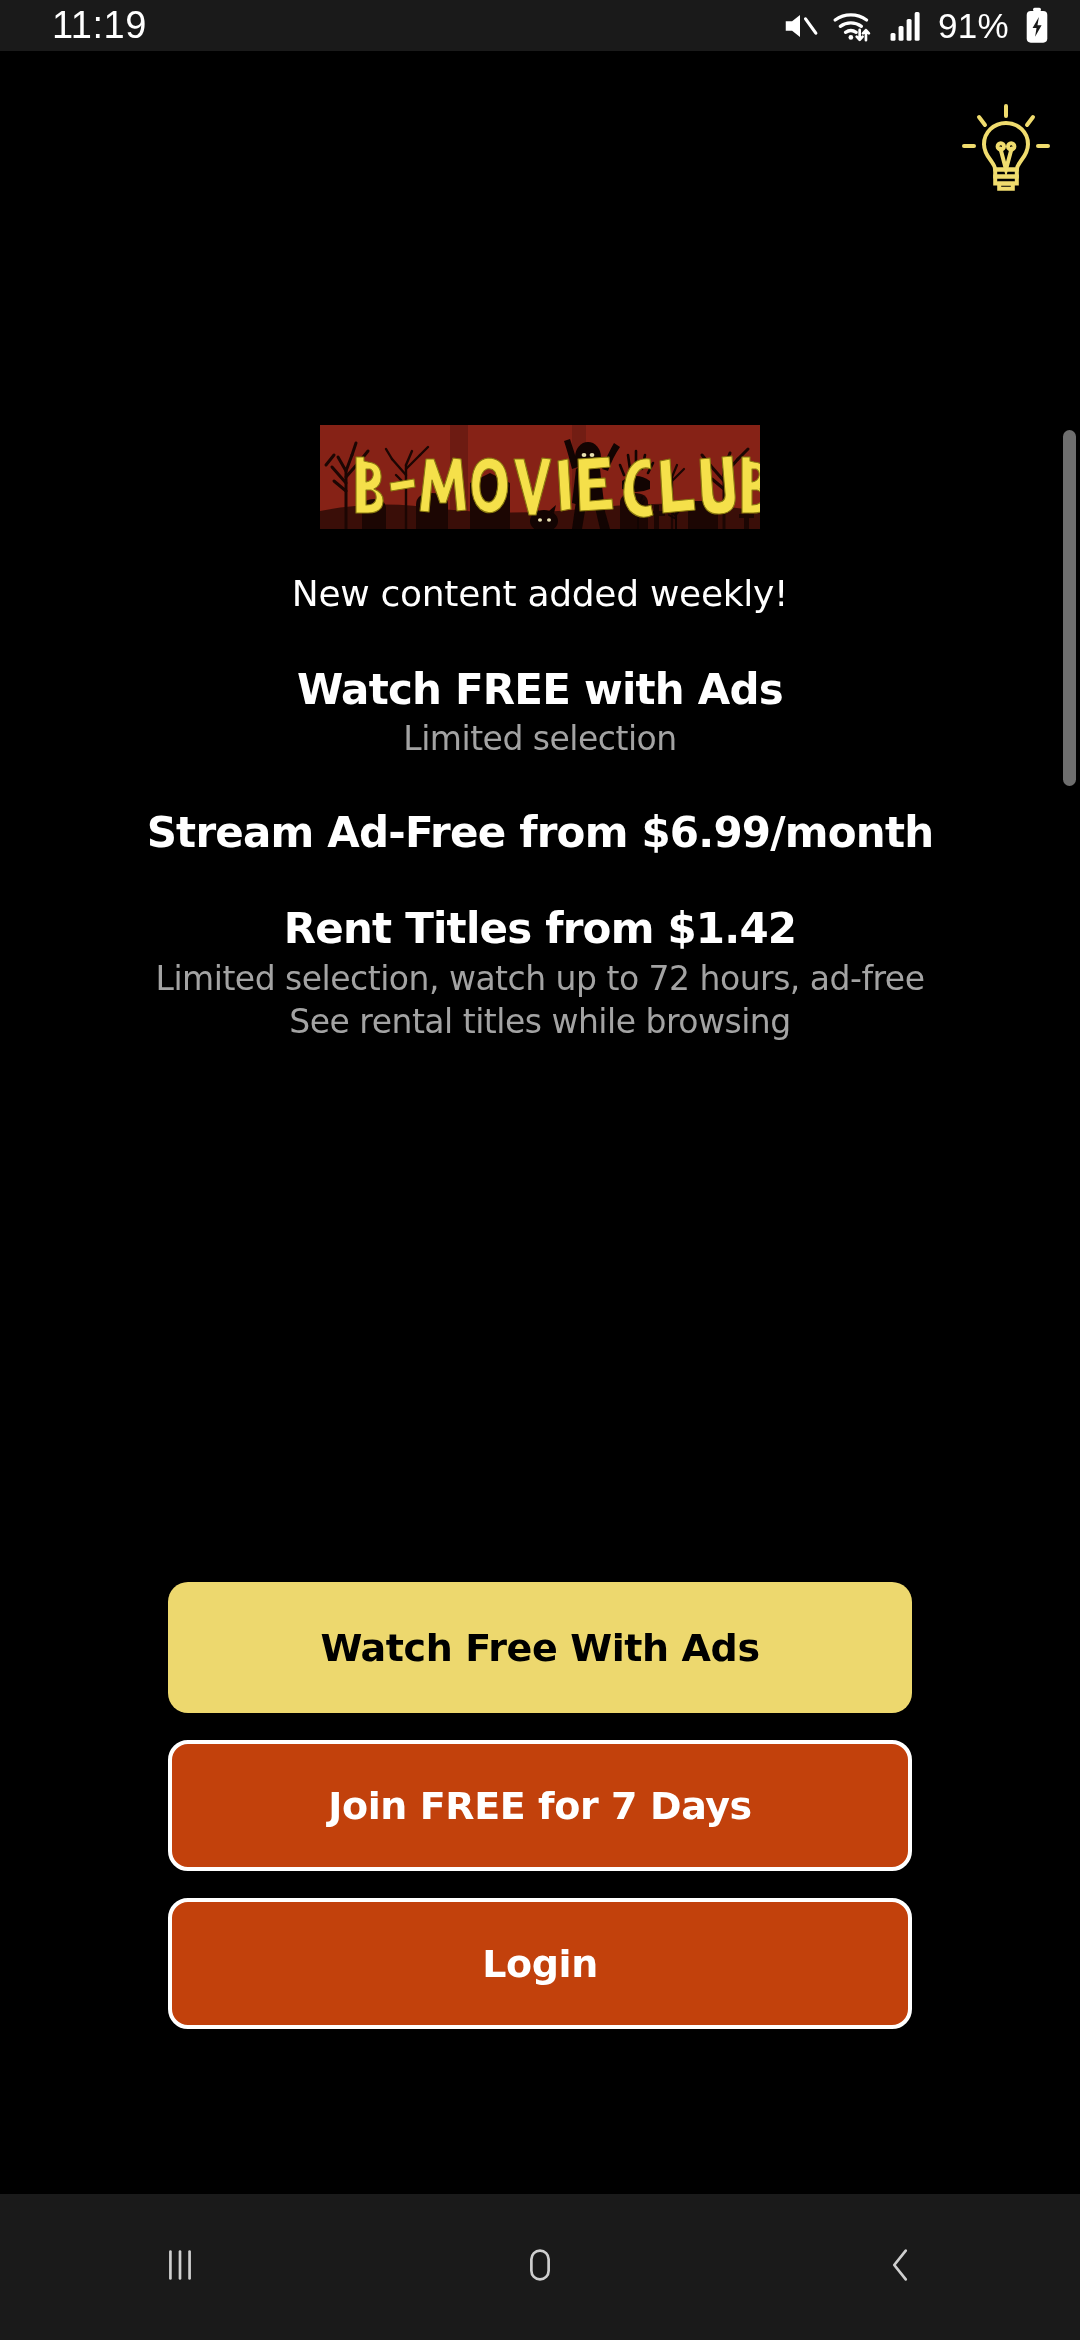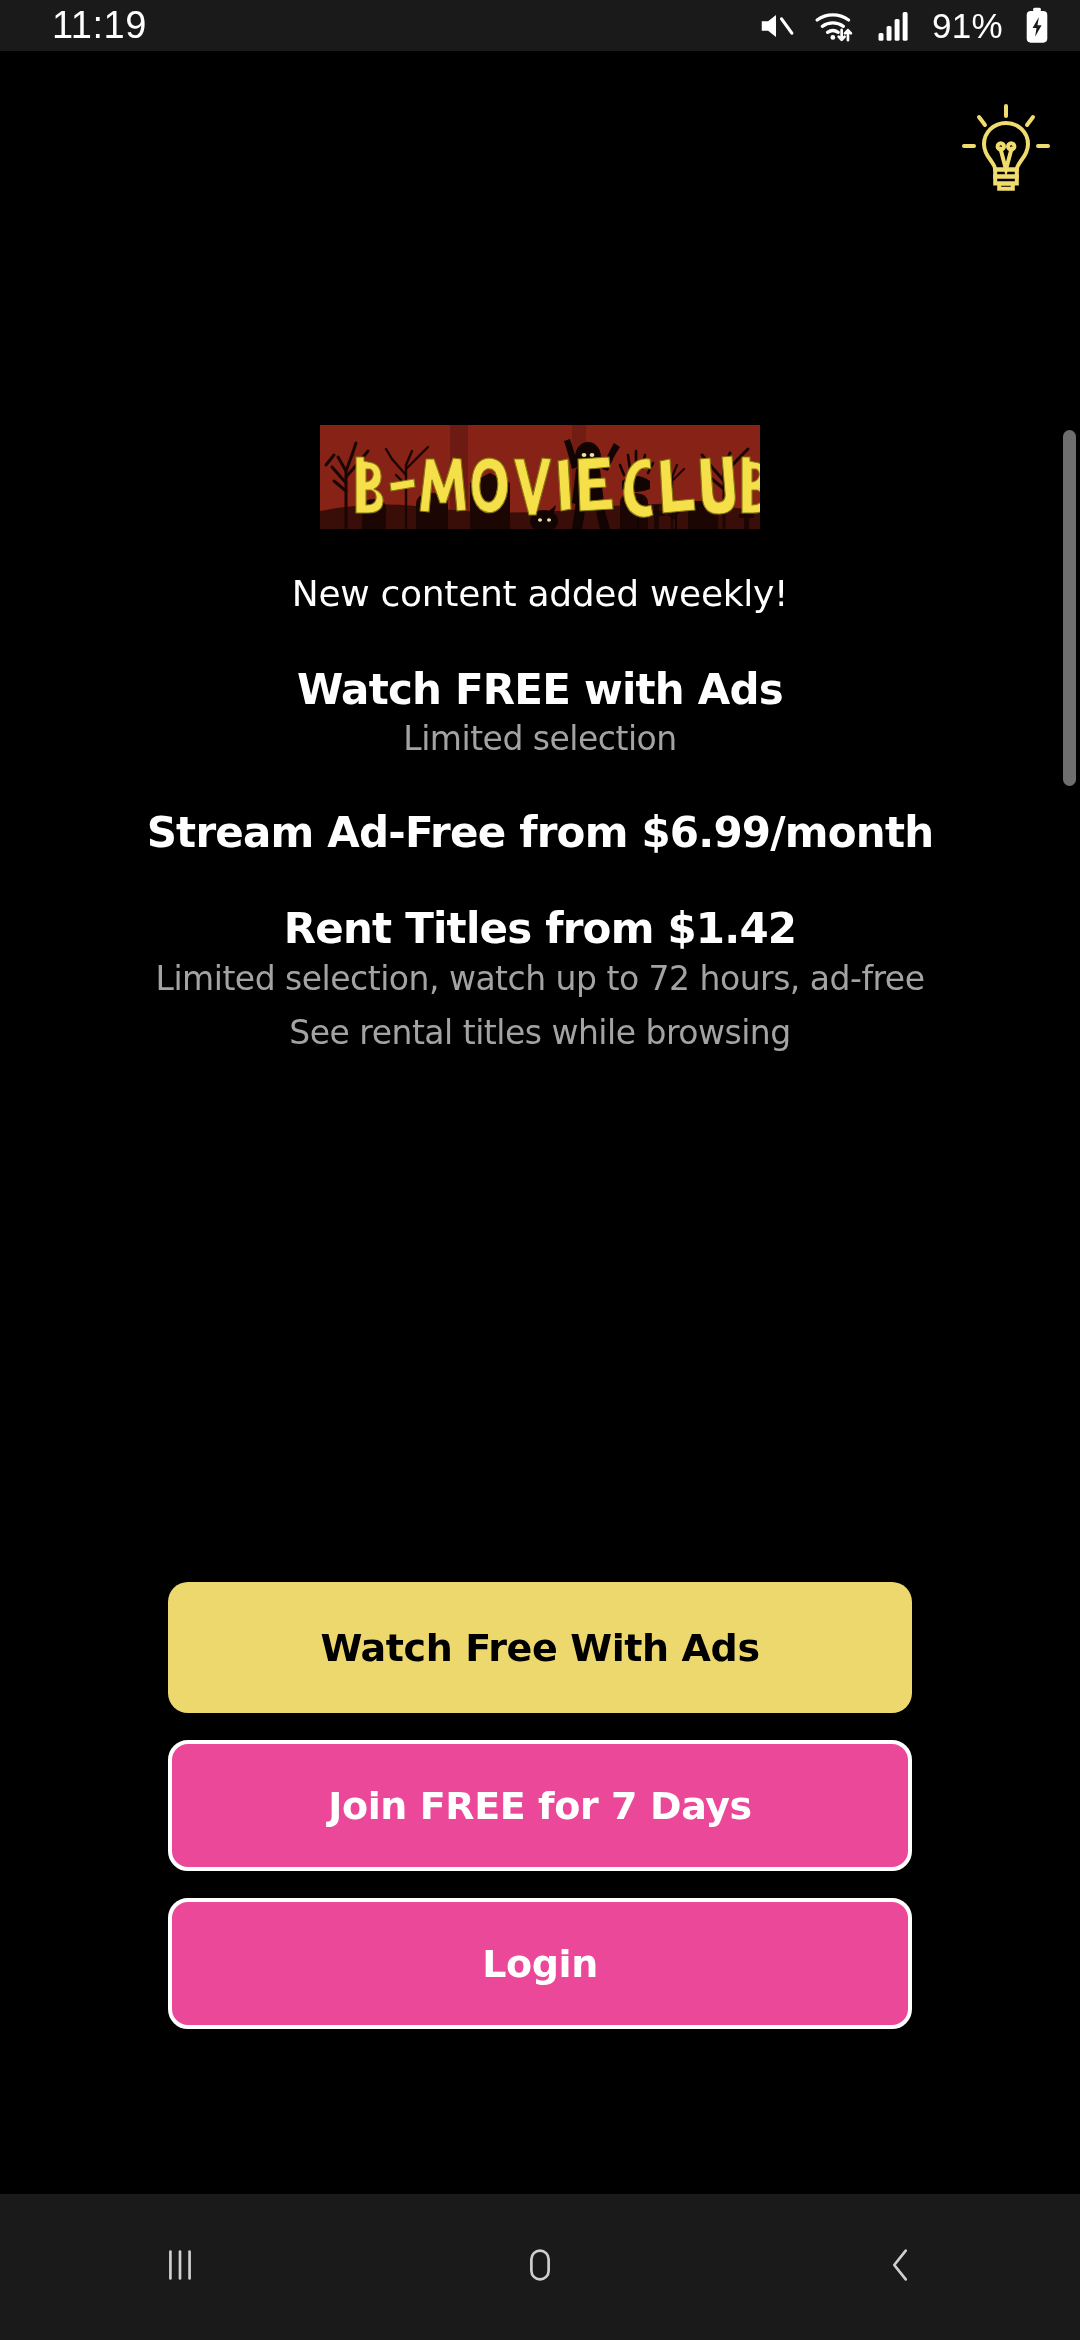--- a/index.html
+++ b/index.html
@@ -25,21 +25,21 @@
     background:#1a1a1a;
     display:flex; align-items:center;
     justify-content:space-between;
     padding:0 30px 0 52px;
   }
   #status-clock {
     color:#fff; font-size:38px; letter-spacing:.5px;
     font-family:"Liberation Sans", sans-serif;
   }
   #status-icons {
-    display:flex; align-items:center; gap:19px;text-align:center;
+    display:flex; align-items:center; gap:13px;text-align:center;
   }
   #status-icons svg { display:block; }
   #battery-pct {
     color:#fff; font-size:35px; letter-spacing:.3px;
     margin-left:2px; margin-right:2px;
   }
 
   
   #app-body {
     position:absolute; top:66px; left:0;
@@ -131,21 +131,21 @@
     letter-spacing:-.4px;
     cursor:pointer;
     user-select:none;
   }
   #btn-watch-free {
     background:#EDD86E;
     color:#000;
     border:none;
   }
   .btn-outline {
-    background:#ec4899;
+    background:#c2410c;
     color:#fff;
     border:4px solid #ffffff;
     margin-top:27px;
   }
 
   
   #footer {
     position:absolute;
     left:0; top:2042px;
     width:1080px;
@@ -400,21 +400,21 @@
 
         <div class="plan-block">
           <div class="plan-title">Stream Ad-Free from $6.99/month</div>
         </div>
 
         <div class="gap-md"></div>
 
         <div class="plan-block">
           <div class="plan-title">Rent Titles from $1.42</div>
           <div class="plan-sub">Limited selection, watch up to 72 hours, ad-free</div>
-          <div class="plan-sub" style="margin-top:11px;">See rental titles while browsing</div>
+          <div class="plan-sub" style="margin-top:0;">See rental titles while browsing</div>
         </div>
 
       </div>
 
       <div id="actions">
         <div id="btn-watch-free" class="btn">Watch Free With Ads</div>
         <div class="btn btn-outline">Join FREE for 7 Days</div>
         <div class="btn btn-outline">Login</div>
       </div>
 

